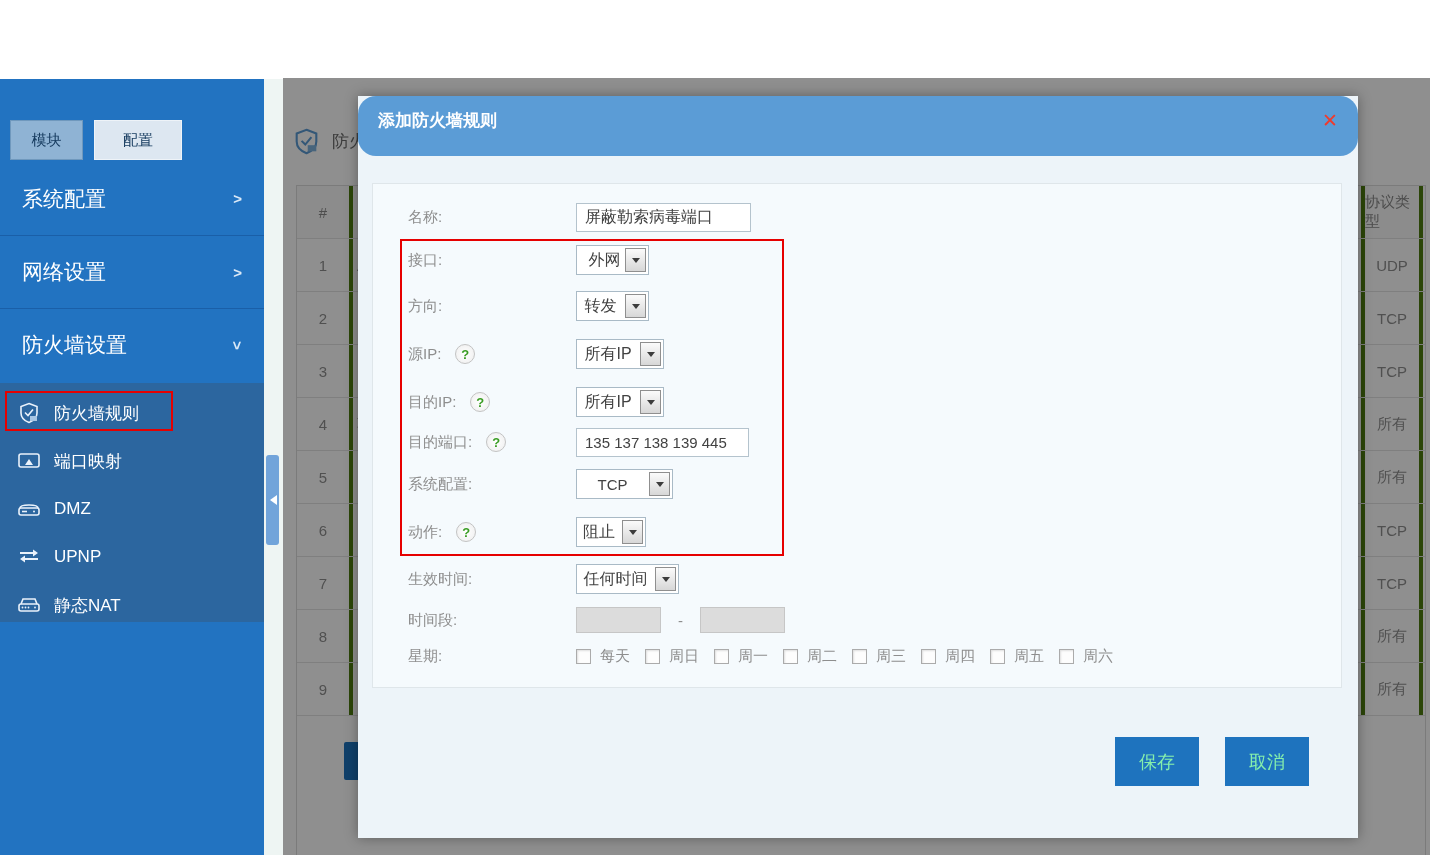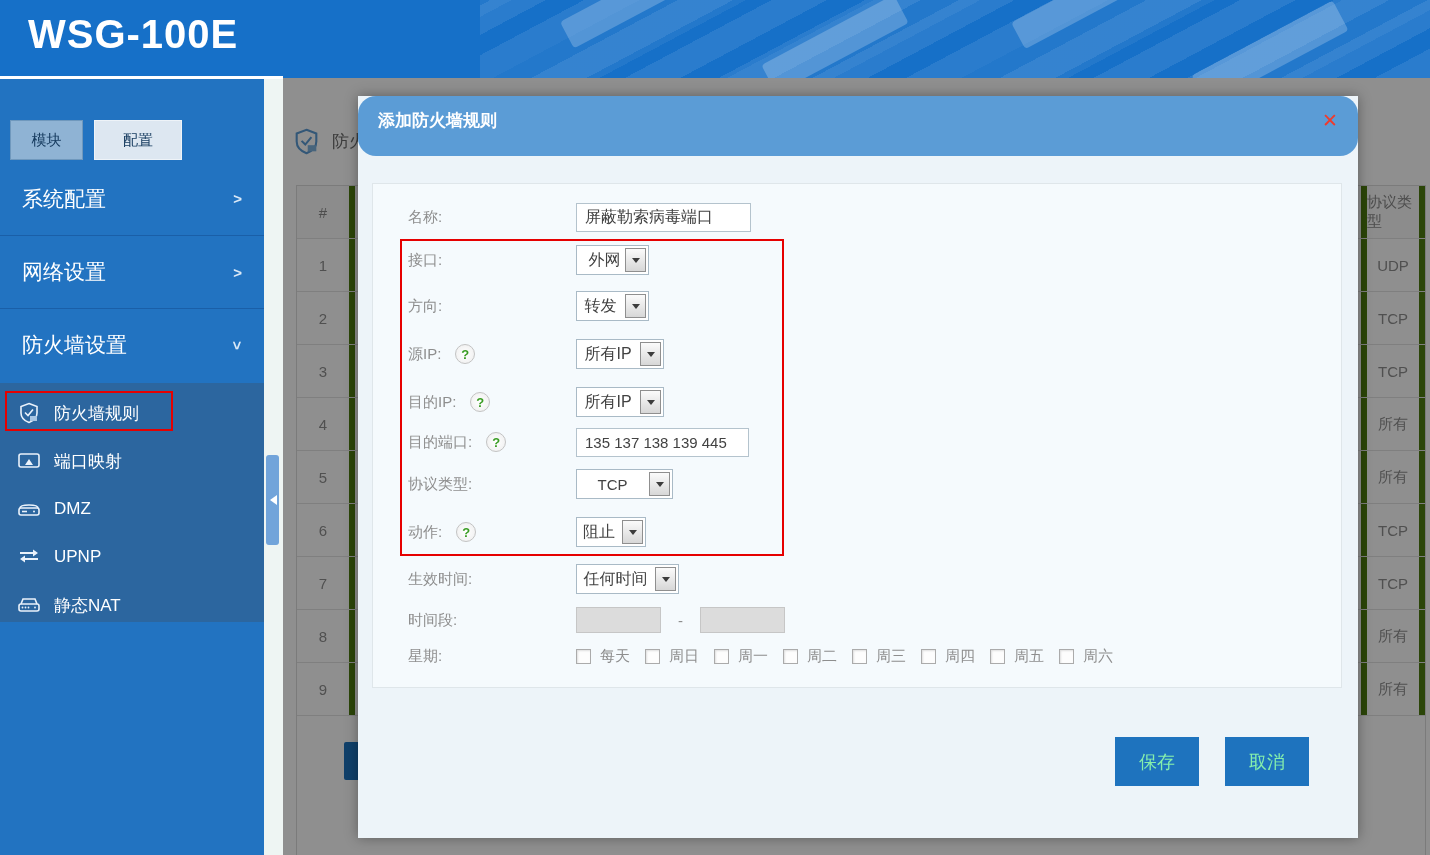--- a/index.html
+++ b/index.html
@@ -45,21 +45,21 @@
   .handle{position:absolute;left:2px;top:377px;width:13px;height:90px;background:#71a4da;border-radius:3px;
     display:flex;align-items:center;justify-content:center;cursor:pointer;}
   .handle .tri{width:0;height:0;border:5px solid transparent;border-right:7px solid #fff;margin-left:-4px;}
 
   
   .content{position:absolute;left:283px;top:78px;width:1147px;height:777px;background:#fff;z-index:1;}
   .page-title{position:absolute;left:10px;top:50px;display:flex;align-items:center;gap:12px;color:#6d6d6d;font-size:17px;}
   .bg-table{position:absolute;left:13px;top:107px;width:1130px;height:691px;border:1px solid #dcdcdc;background:#fff;font-size:15px;color:#8f8f8f;}
   .bt-row{display:flex;height:53px;border-top:1px solid #e3e3e3;align-items:stretch;}
   .bt-row.head{height:52px;border-top:none;background:#fafafa;color:#8a8a8a;}
-  .bt-c{display:flex;align-items:center;justify-content:center;border-left:6px solid #4d7c0f;}
+  .bt-c{display:flex;align-items:center;justify-content:center;border-left:4px solid #4d7c0f;}
   .bt-c:first-child{border-left:none;}
   .c-num{width:52px;flex:0 0 52px;}
   .c-name{flex:1 1 auto;justify-content:flex-start;padding-left:4px;overflow:hidden;}
   .c-proto{width:58px;flex:0 0 58px;}
   .c-extra{width:6px;flex:0 0 6px;}
   .bt-footer{position:relative;height:84px;border-top:1px solid #e3e3e3;}
   .bg-add-btn{position:absolute;left:47px;top:26px;width:62px;height:38px;background:#1e73be;border-radius:2px;}
 
   
   .overlay{position:absolute;left:283px;top:78px;width:1147px;height:777px;background:rgba(0,0,0,.44);z-index:4;}
@@ -94,28 +94,20 @@
     display:flex;align-items:center;justify-content:center;cursor:pointer;border:none;}
   .btn-save{left:757px;}
   .btn-cancel{left:867px;}
   svg{display:block;}
 </style>
 </head>
 <body>
 
 <div id="stage">
 
-  <div class="header">
-    <div class="kbd-deco"></div>
-    <div class="kbd-key" style="left:560px;top:-8px;width:120px;height:30px;"></div>
-    <div class="kbd-key" style="left:760px;top:28px;width:150px;height:32px;"></div>
-    <div class="kbd-key" style="left:1010px;top:-12px;width:140px;height:30px;"></div>
-    <div class="kbd-key" style="left:1190px;top:36px;width:160px;height:34px;"></div>
-    <div class="logo">WSG-100E</div>
-  </div>
   <div class="sidebar-topline"></div>
 
   <div class="sidebar">
     <div class="tabs">
       <div class="tab tab-module">模块</div>
       <div class="tab tab-config">配置</div>
     </div>
     <div class="menu">
       <div class="menu-item">
         <span>系统配置</span>
@@ -333,21 +325,21 @@
     <div class="form-row" style="top:330px;">
       <div class="lbl">
         <span>目的端口:</span>
         <span class="help">?</span>
       </div>
       <input class="txt-input" style="width: 173px; font-size: 15px;" value="135 137 138 139 445">
     </div>
 
     <div class="form-row" style="top:372px;">
       <div class="lbl">
-          <span>协议类型:</span>
+          <span>系统配置:</span>
         </div>
       <div class="sel" style="width:97px;">
         <span class="sel-txt" style="font-size:15px;">TCP</span>
         <span class="sel-btn"></span>
       </div>
     </div>
 
     <div class="form-row" style="top:420px;">
       <div class="lbl">
         <span>动作:</span>

